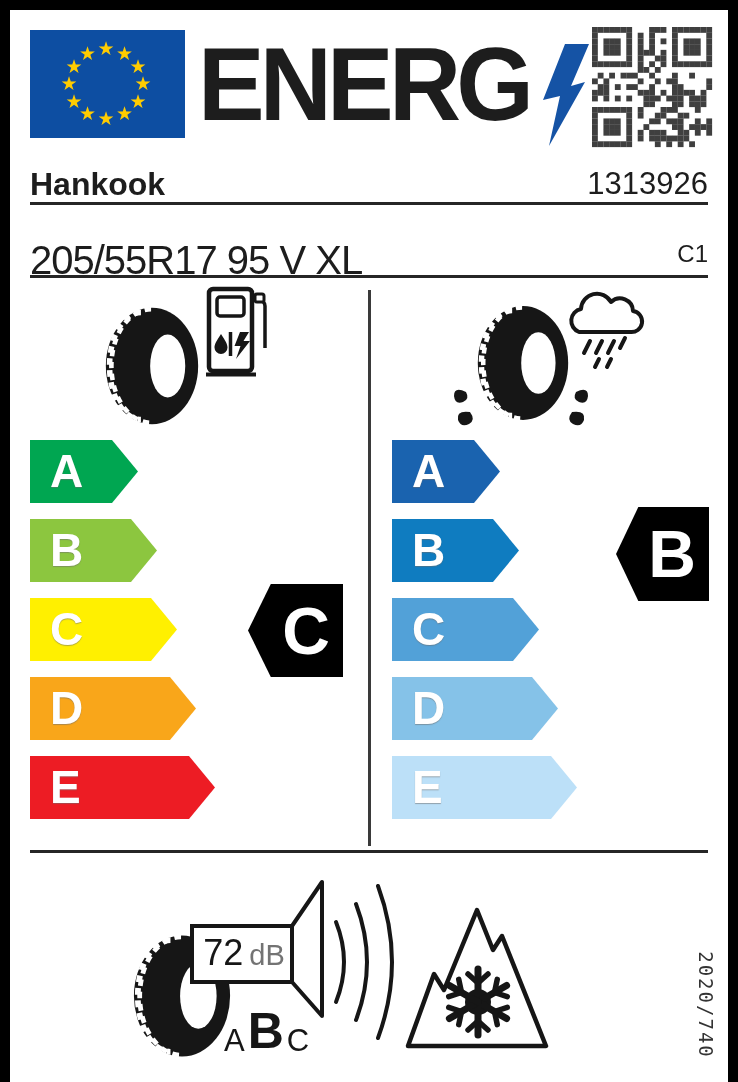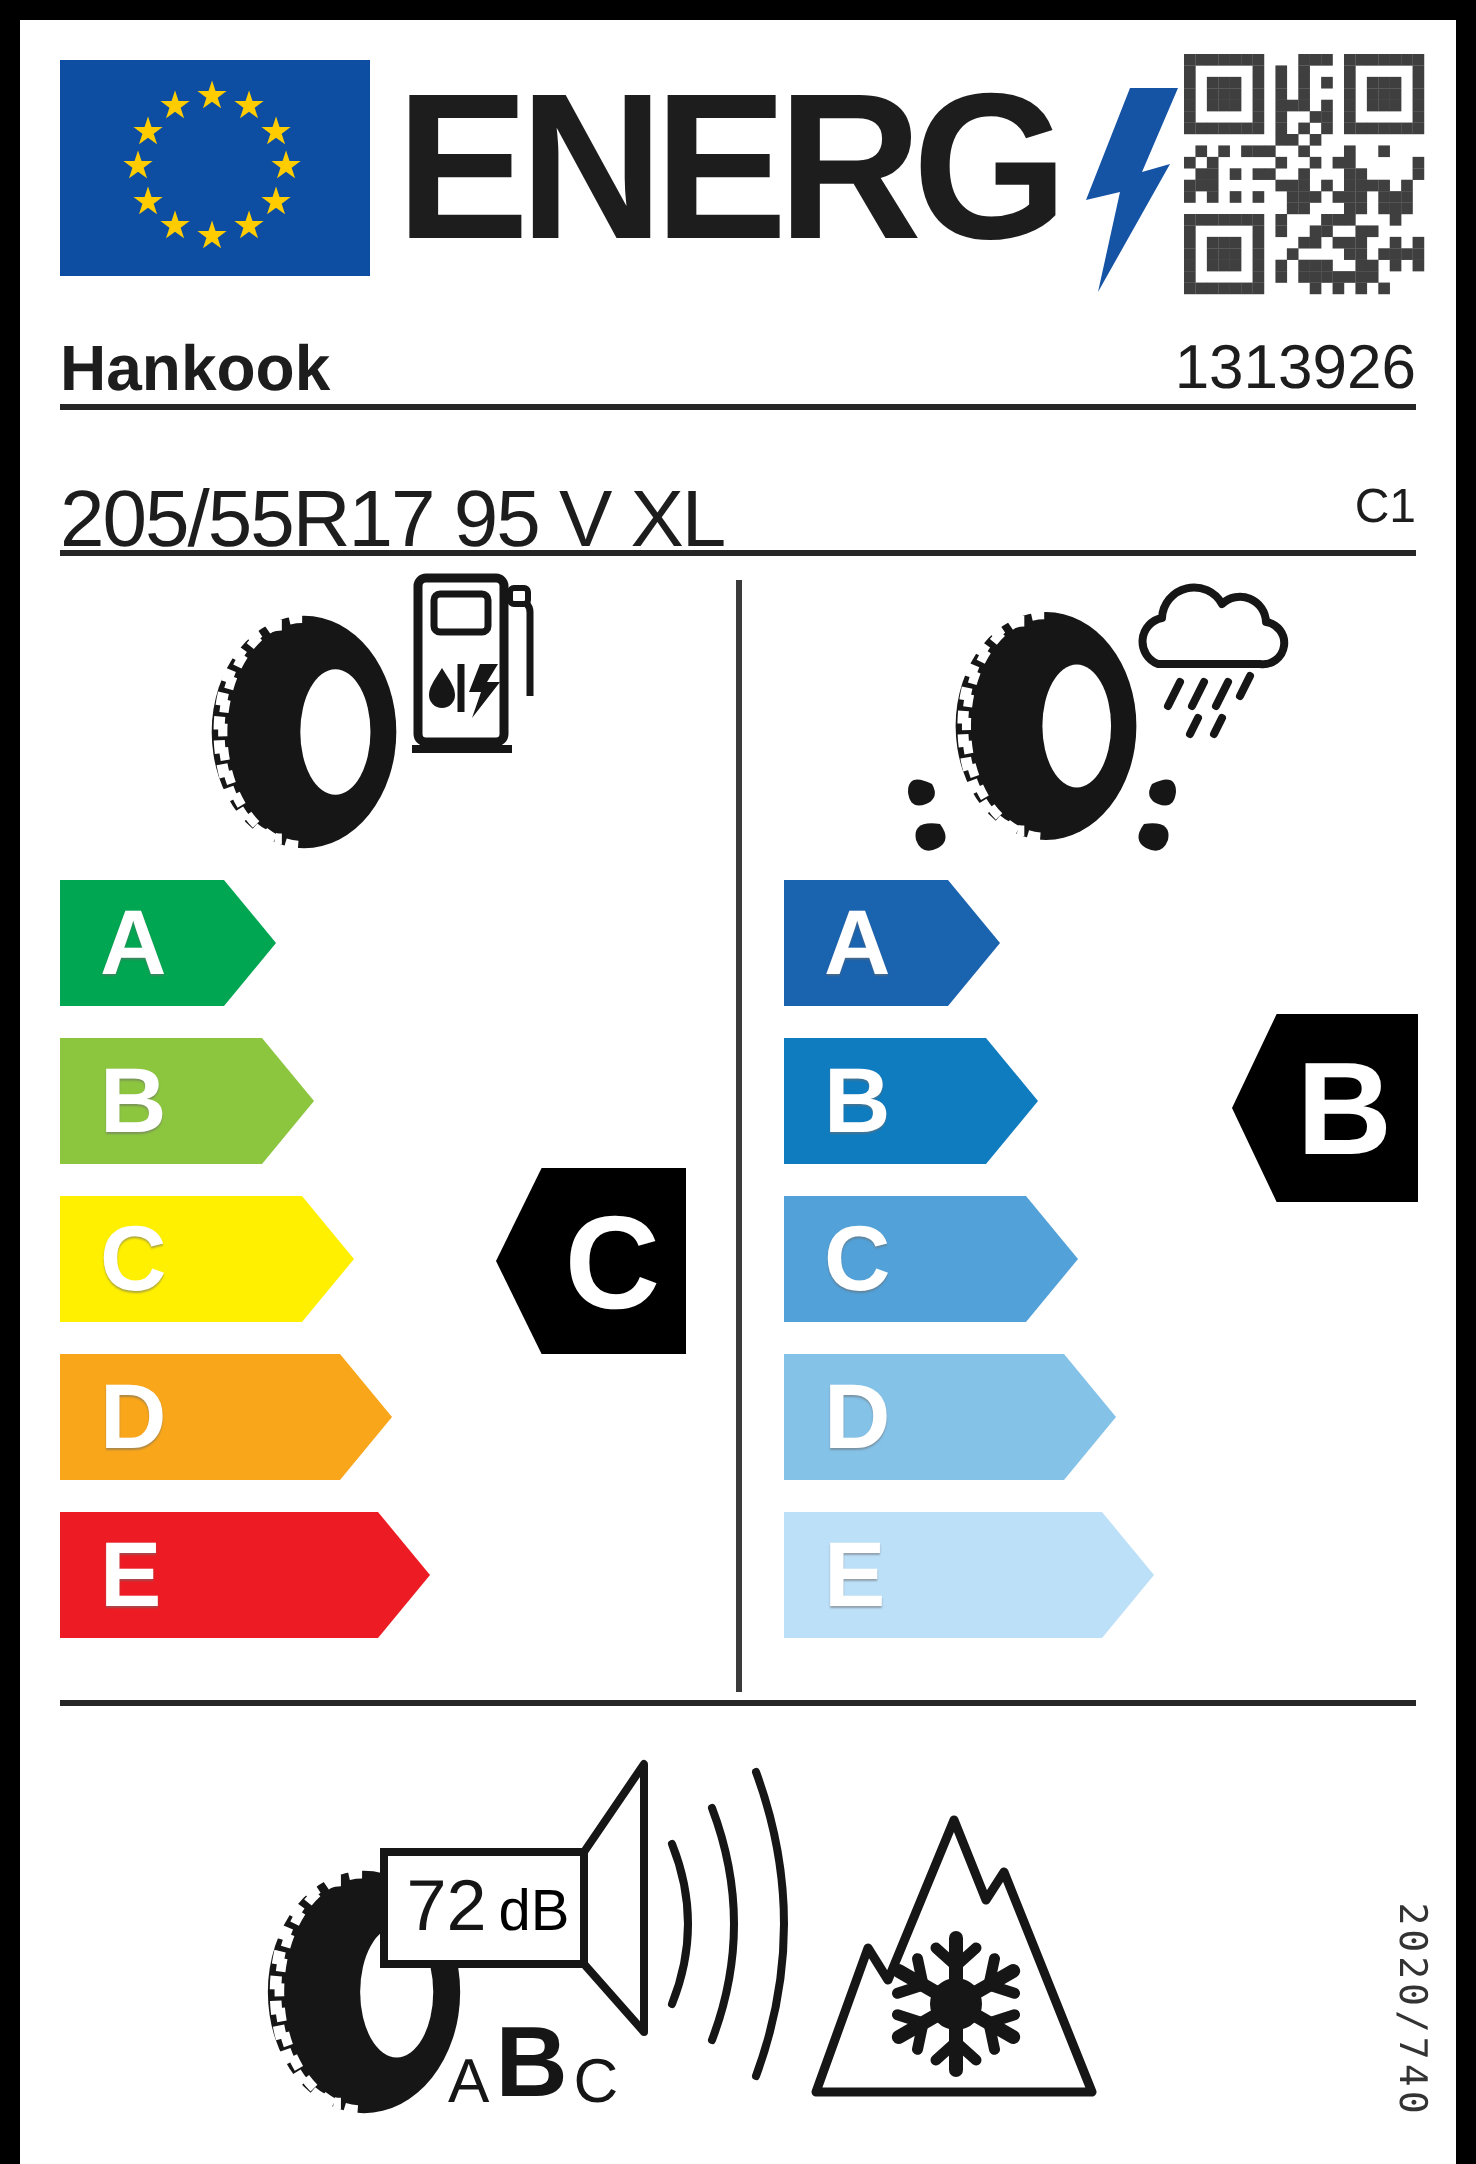--- a/index.html
+++ b/index.html
@@ -31,21 +31,21 @@
               line-height:63px;text-shadow:0 1px 1px rgba(110,110,110,.55);}
   .badge{background:#000;color:#fff;font-weight:bold;font-size:66px;
          clip-path:polygon(0 50%,24% 0,100% 0,100% 100%,24% 100%);
          display:flex;align-items:center;justify-content:flex-end;padding-right:13px;box-sizing:border-box;}
   .badge-fuel{left:248px;top:584px;width:95px;height:93px;}
   .badge-wet{left:616px;top:507px;width:93px;height:94px;}
   
   .db-box{left:196px;top:932px;width:96px;height:46px;display:flex;align-items:baseline;
           justify-content:center;gap:6px;z-index:6;}
   .db-box .val{font-size:36px;font-weight:normal;color:#161616;}
-  .db-box .unit{font-size:29px;color:#000000;}
+  .db-box .unit{font-size:29px;color:#737373;}
   .abc{left:224px;top:1002px;height:54px;display:flex;align-items:flex-end;gap:3px;z-index:6;}
   .abc span{font-size:31px;line-height:1;color:#161616;}
   .abc span.active{font-size:50px;font-weight:bold;}
   .reg{left:706px;top:1005px;white-space:nowrap;transform:translate(-50%,-50%) rotate(90deg);
        font-family:"DejaVu Sans Mono",monospace;font-size:19px;letter-spacing:2px;color:#333;}
   svg{display:block;overflow:visible;}
 </style>
 </head>
 <body>
 

